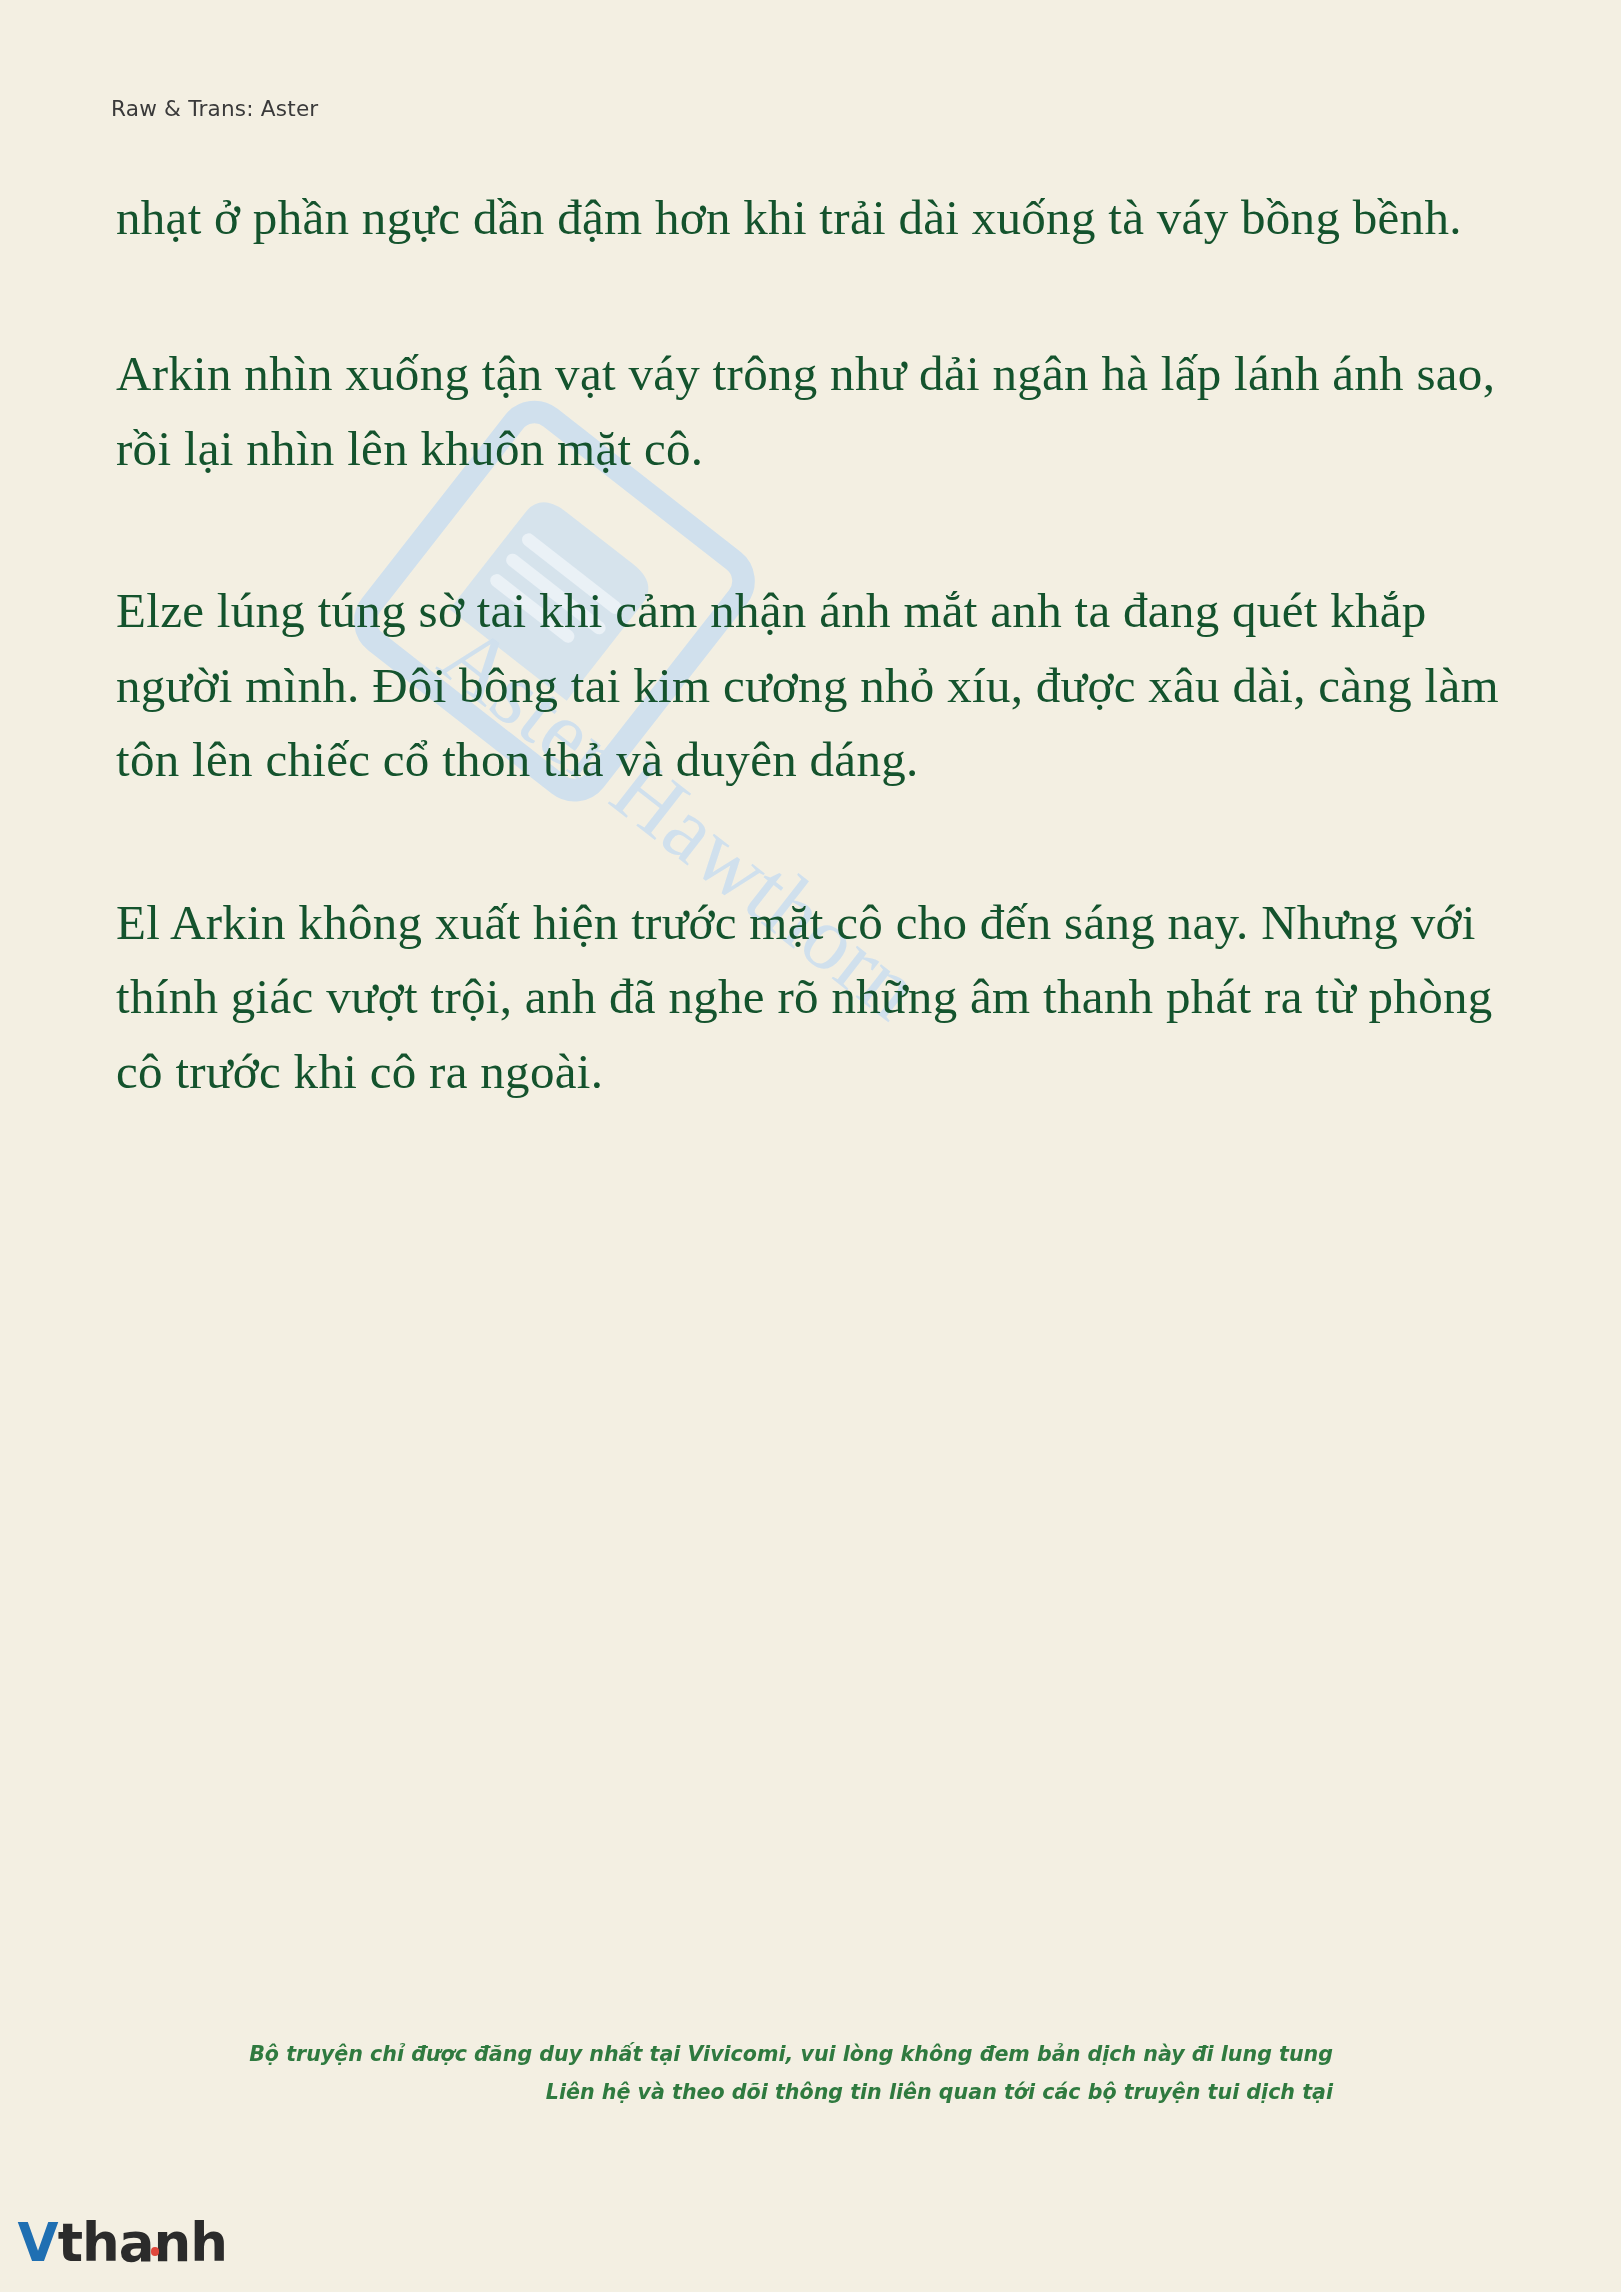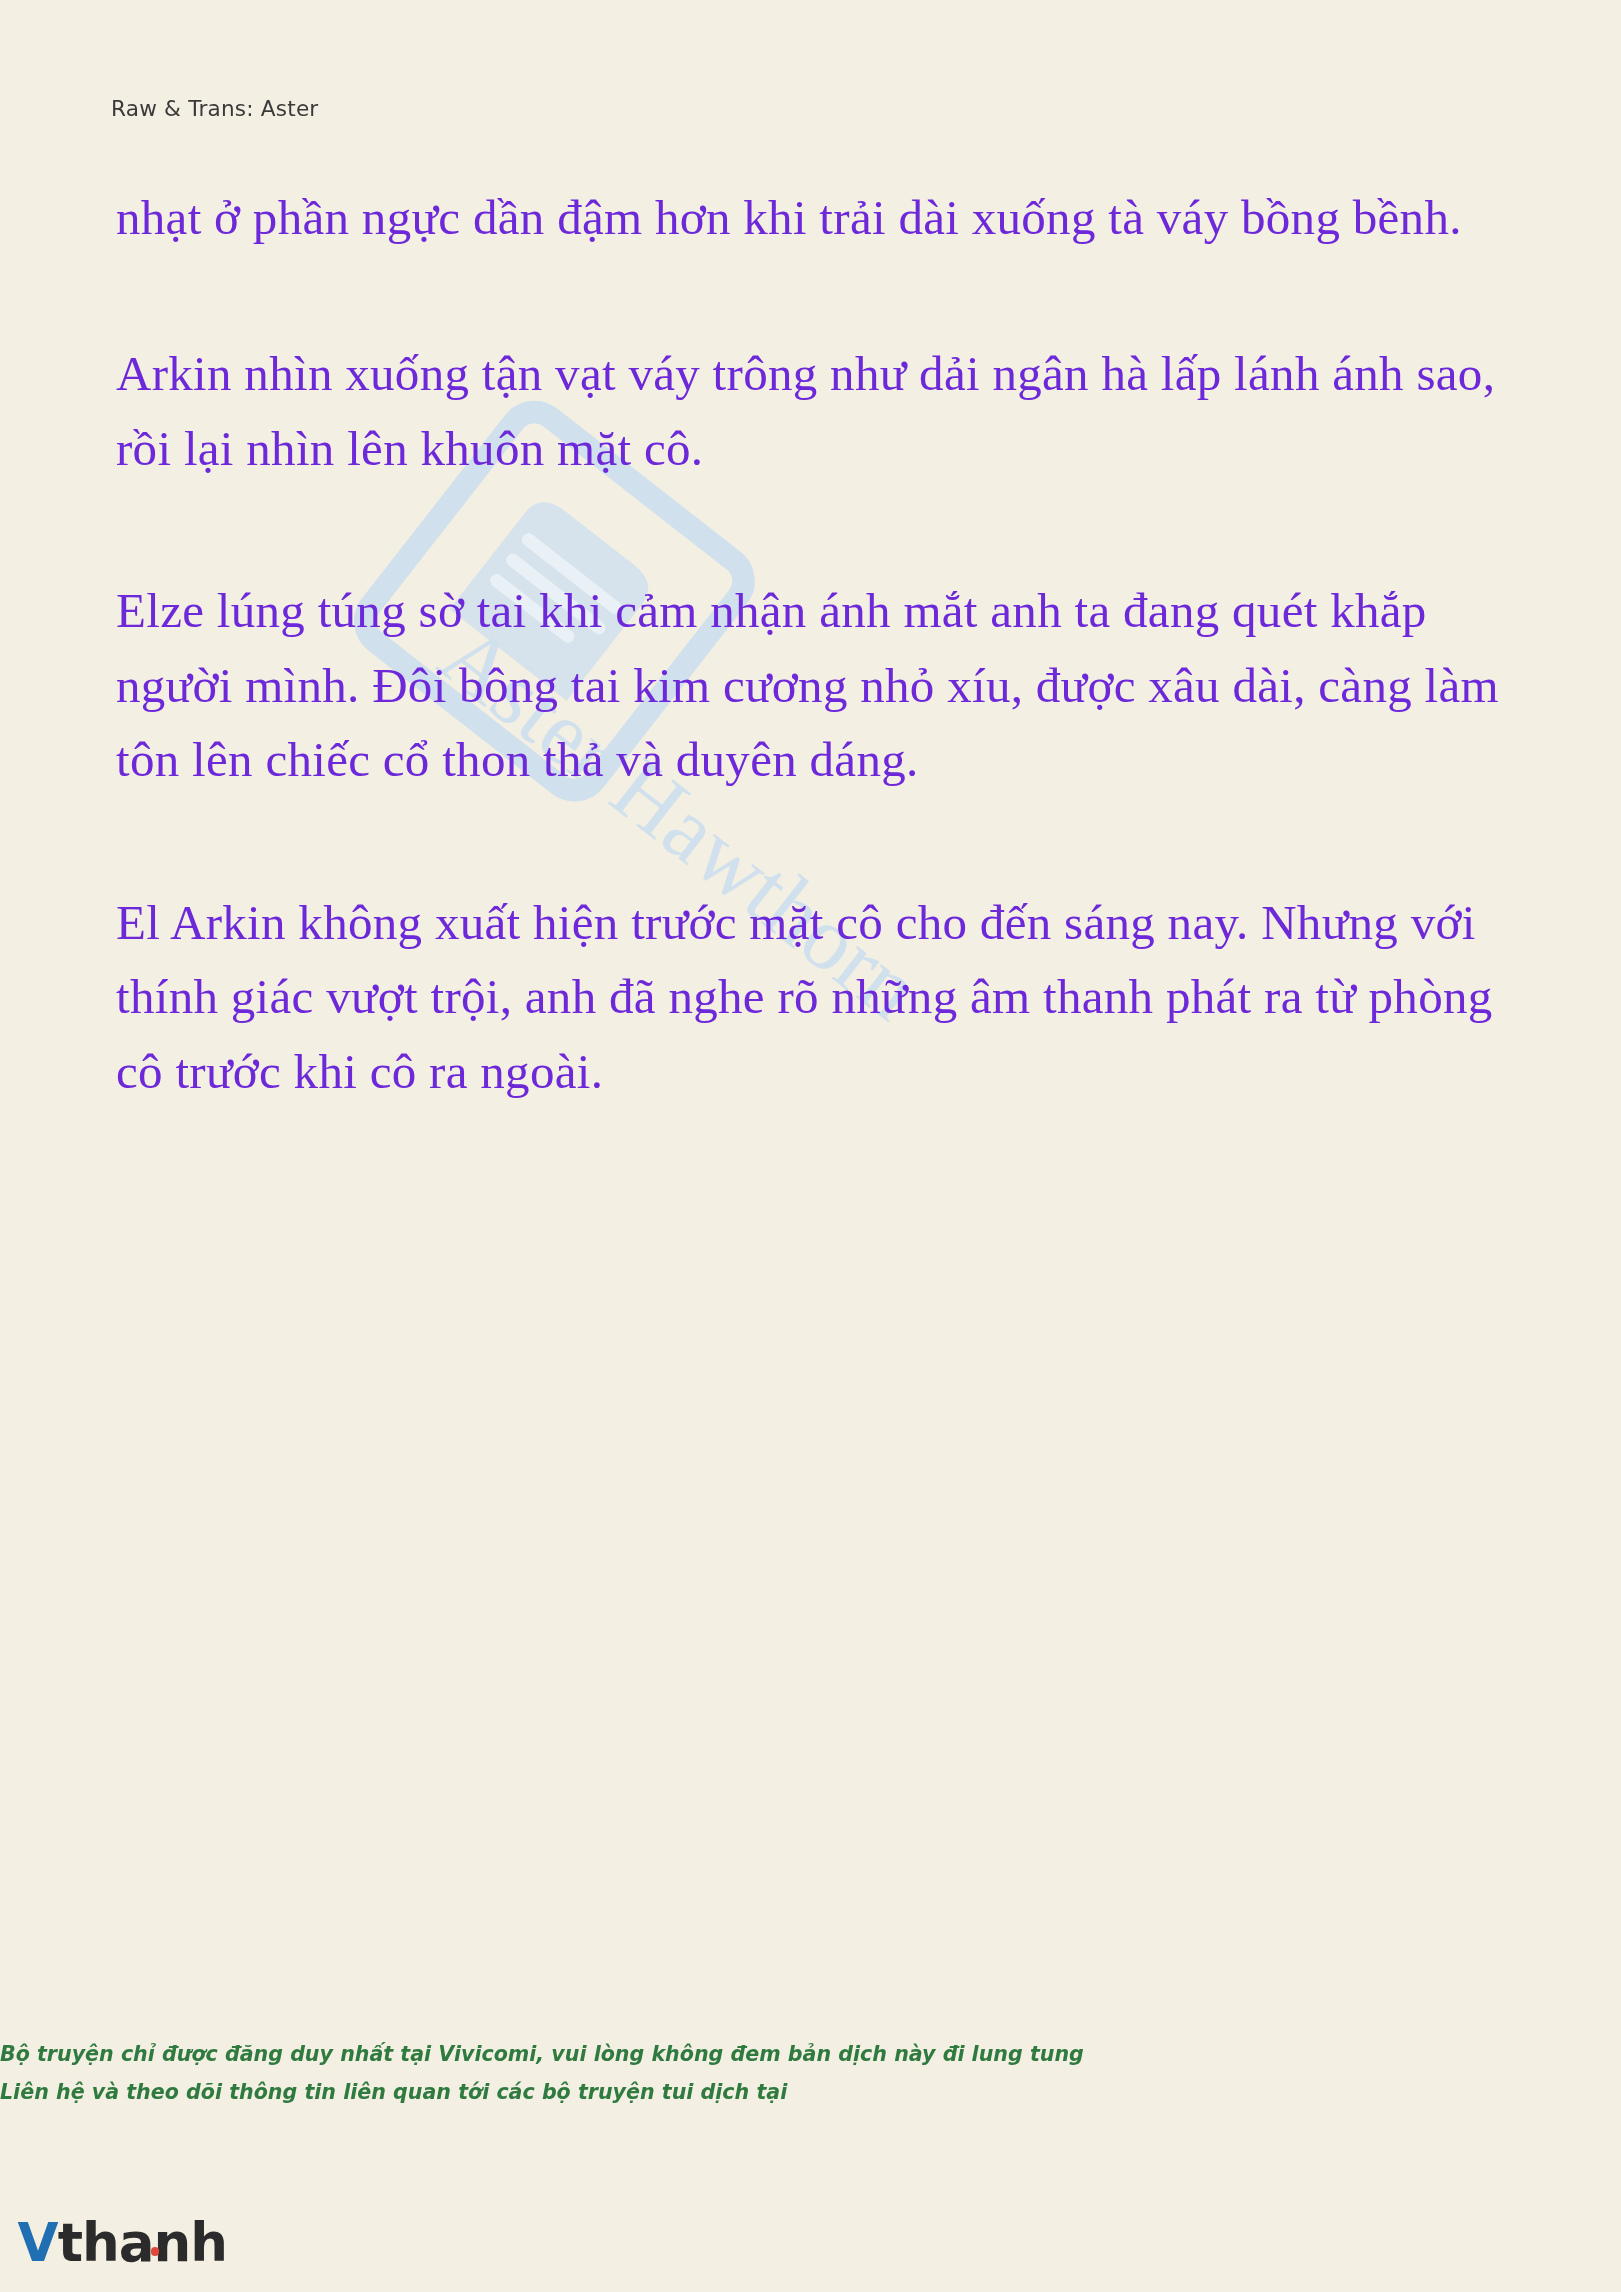--- a/index.html
+++ b/index.html
@@ -36,21 +36,21 @@
     position: absolute;
     top: 181px;
     left: 116px;
     width: 1392px;
   }
 
   .para {
     font-family: "Liberation Serif", serif;
     font-size: 49px;
     line-height: 1.52;
-    color: #6d28d9;
+    color: #14532d;
     margin: 0 0 82px 0;
     letter-spacing: 0.3px;
   }
 
   .para.tight {
     margin-bottom: 88px;
   }
 
   
   .watermark {
@@ -79,21 +79,21 @@
     top: 88px;
     width: 323px;
     height: 323px;
   }
 
   .footer-note {
     position: absolute;
     left: 0;
     right: 0;
     top: 2035px;
-    text-align: left;
+    text-align: right;
     font-family: "DejaVu Sans", sans-serif;
     font-style: italic;
     font-weight: bold;
     font-size: 20.6px;
     color: #2f7a3f;
     line-height: 1.85;
   }
 
   .brand {
     position: absolute;

